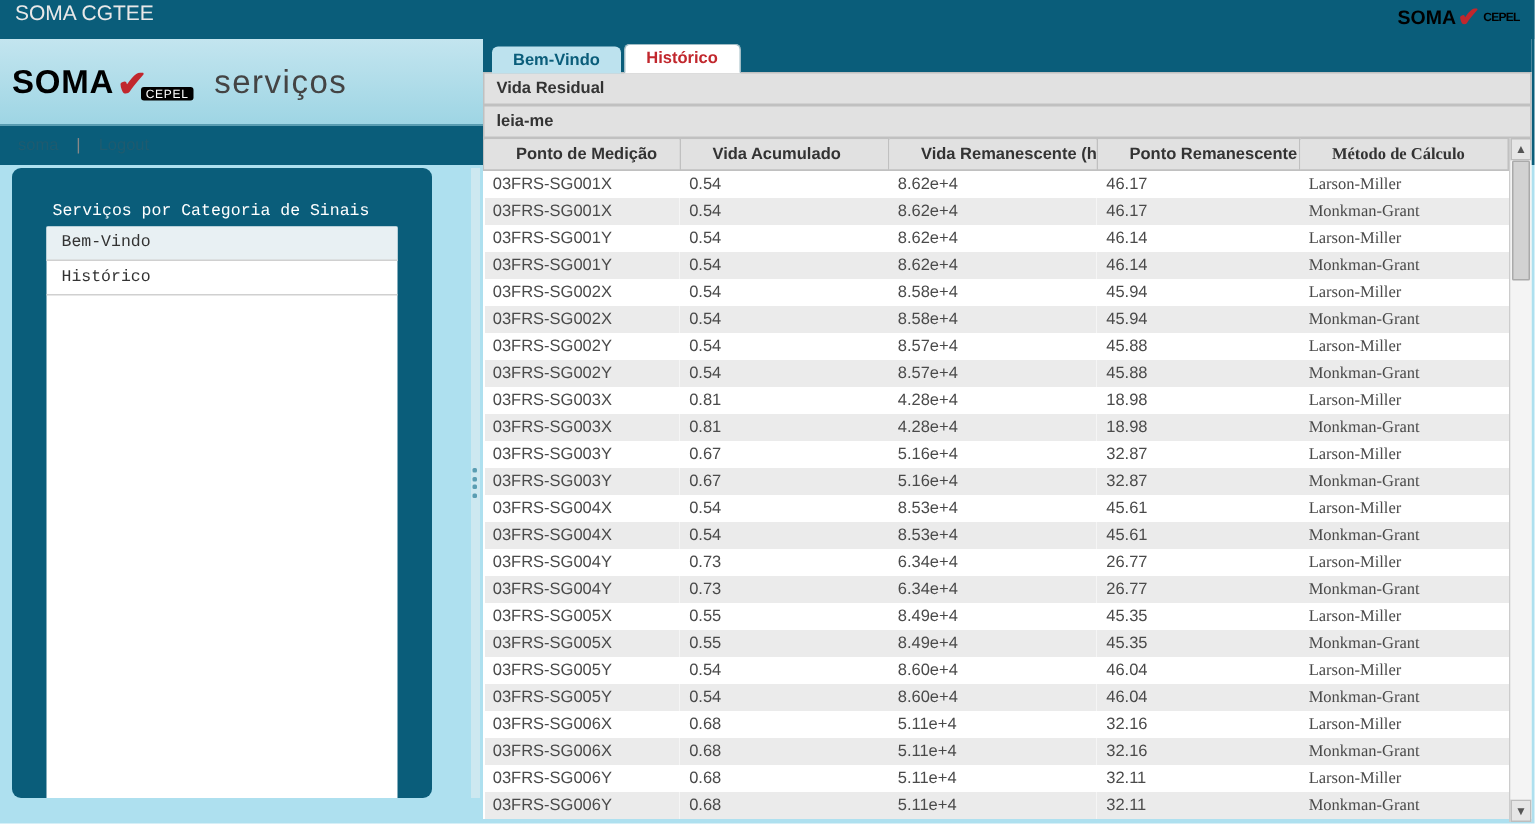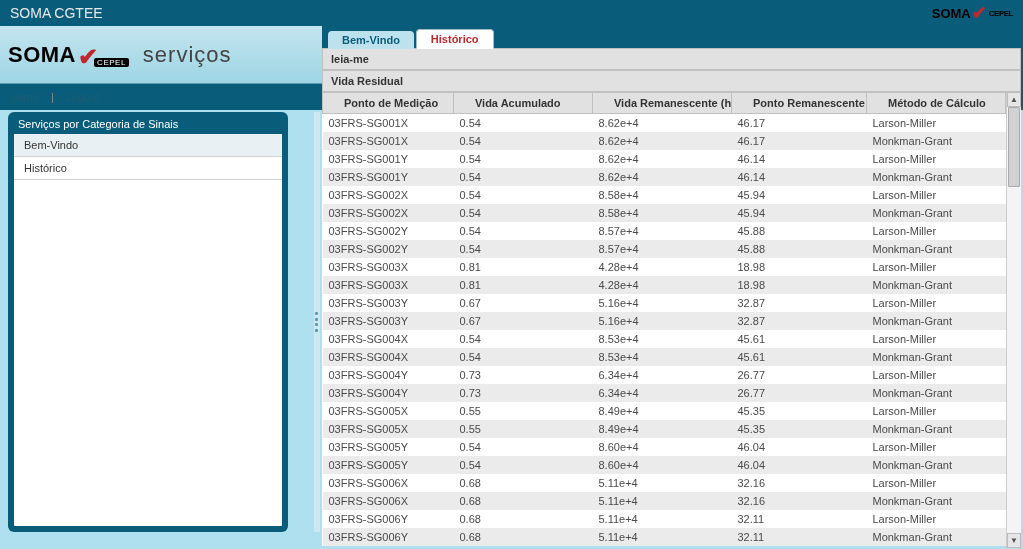--- a/index.html
+++ b/index.html
@@ -10,21 +10,21 @@
   width: 1023px;
   height: 549px;
   overflow: hidden;
   position: relative;
 }
 .topbar {
   height: 26px;
   background: #0a5d7a;
   color: #e8e8e8;
   display: flex;
-  align-items: center;
+  align-items: flex-start;
   justify-content: space-between;
   padding: 0 10px;
   font-size: 14px;
 }
 .topbar-right-logo {
   color: #000;
   font-weight: bold;
   font-size: 13px;
   display: flex;
   align-items: center;
@@ -103,22 +103,23 @@
   margin: 0 12px;
 }
 .left-panel {
   position: absolute;
   left: 8px;
   top: 112px;
   width: 280px;
   height: 420px;
   background: #0a5d7a;
   border-radius: 6px;
-  padding: 0;
+  padding: 17px;
   overflow: hidden;
+  font-family: Liberation Mono, monospace;
 }
 .left-panel-header {
   color: #fff;
   font-size: 11px;
   padding: 6px 10px 4px 10px;
 }
 .left-panel-body {
   background: #fff;
   margin: 0 6px 6px 6px;
   height: 392px;
@@ -224,21 +225,21 @@
   color: #4a4a4a;
   white-space: nowrap;
   overflow: hidden;
 }
 .data-table tbody tr:nth-child(odd) { background: #fff; }
 .data-table tbody tr:nth-child(even) { background: #ebebeb; }
 .col0 { width: 130px; }
 .col1 { width: 138px; }
 .col2 { width: 138px; }
 .col3 { width: 134px; }
-.col4 { width: 138px; }
+.col4 { width: 138px; font-family: Liberation Serif, serif; }
 .vscroll {
   position: absolute;
   right: 0;
   top: 0;
   width: 15px;
   height: 456px;
   background: #f0f0f0;
   border-left: 1px solid #ccc;
 }
 .vscroll .arrow {
@@ -321,22 +322,22 @@
 
   <div class="tabs">
     <div class="tab inactive">
       <span>Bem-Vindo</span>
     </div>
     <div class="tab active">
       <span>Histórico</span>
     </div>
   </div>
 
+  <div class="section-header">Vida Residual</div>
   <div class="section-header">leia-me</div>
-  <div class="section-header">Vida Residual</div>
 
   <div class="table-wrap">
     <table class="data-table">
       <thead>
         <tr>
           <th class="col0">Ponto de Medição</th>
           <th class="col1">Vida Acumulado</th>
           <th class="col2">Vida Remanescente (horas)</th>
           <th class="col3">Ponto Remanescente (%)</th>
           <th class="col4">Método de Cálculo</th>

